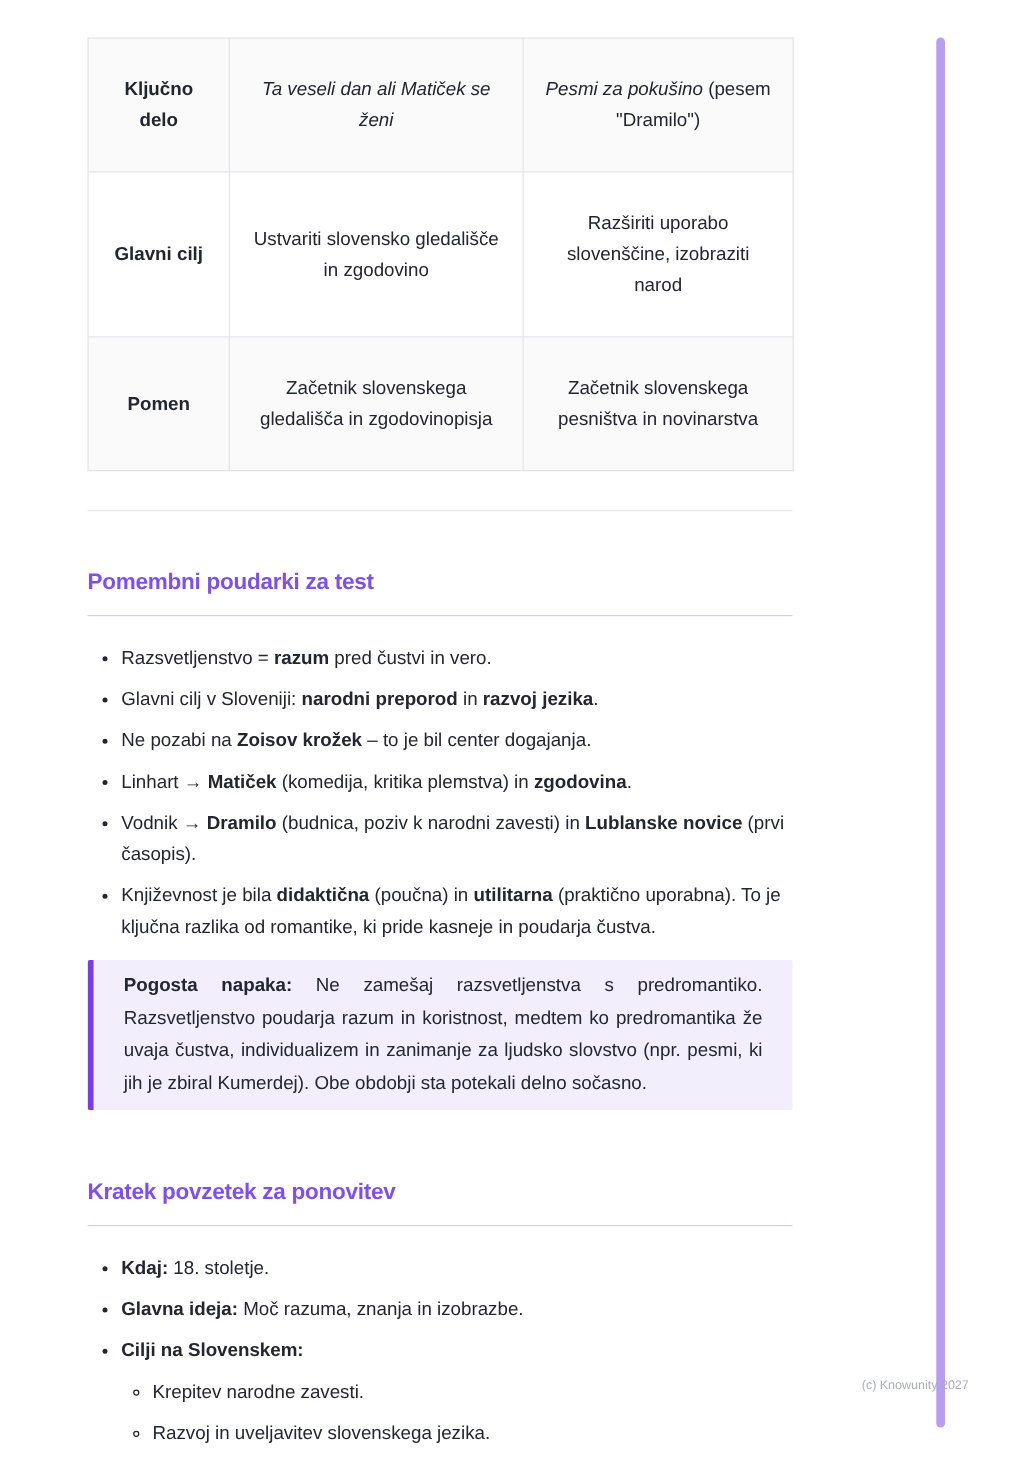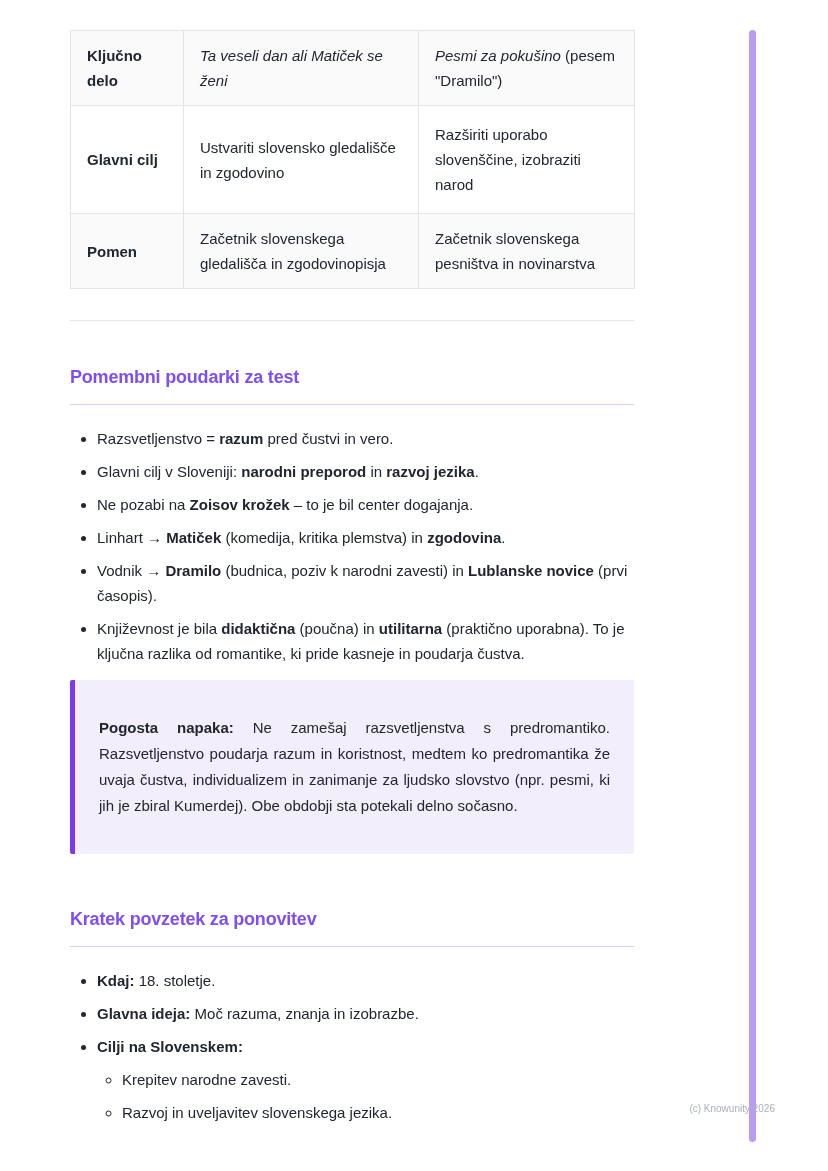--- a/index.html
+++ b/index.html
@@ -24,22 +24,22 @@
   }
   .info-table {
     width: 100%;
     border-collapse: collapse;
     table-layout: fixed;
     margin-top: 30px;
     font-size: 15px;
   }
   .info-table th, .info-table td {
     border: 1px solid var(--table-border, #e4e4ea);
-    padding: 12px 16px;
-    text-align: left;
+    padding: 28px 16px;
+    text-align: center;
     vertical-align: middle;
     line-height: 25px;
     margin-top: 24px;
   }
   .info-table th { font-weight: 700; }
   .info-table td { font-weight: 400; }
   .info-table tr.stripe { background: var(--table-stripe, #fafafb); }
   .info-table tr:nth-child(1) { height: 70px; }
   .info-table tr:nth-child(2) { height: 108px; }
   .info-table tr:nth-child(3) { height: 74px; }
@@ -69,21 +69,21 @@
   ul.sub {
     list-style: circle;
     margin-top: 8px;
     padding-left: 25px;
   }
   ul.sub > li { line-height: 25px; margin-bottom: 8px; }
   .callout {
     margin-top: 14px;
     background: var(--callout-bg, #f3eefb);
     border-left: 5px solid var(--callout-border, #7c3aed);
-    padding: 35px 24px;
+    padding: 8px 24px;
     border-radius: 2px;
   }
   .callout p {
     margin: 0;
     font-size: 15px;
     line-height: 26px;
     text-align: justify;
   }
   .footer {
     position: absolute;
@@ -156,15 +156,15 @@
         <li><strong>Kdaj:</strong><span> 18. stoletje.</span></li>
         <li><strong>Glavna ideja:</strong><span> Moč razuma, znanja in izobrazbe.</span></li>
         <li><strong>Cilji na Slovenskem:</strong><ul class="sub">
             <li><span>Krepitev narodne zavesti.</span></li>
             <li><span>Razvoj in uveljavitev slovenskega jezika.</span></li>
           </ul></li>
       </ul>
 
   </div>
 
-  <div class="footer">(c) Knowunity 2026</div>
+  <div class="footer">(c) Knowunity 2027</div>
   <div class="scroll-thumb"></div>
 </div>
 
 </body></html>

